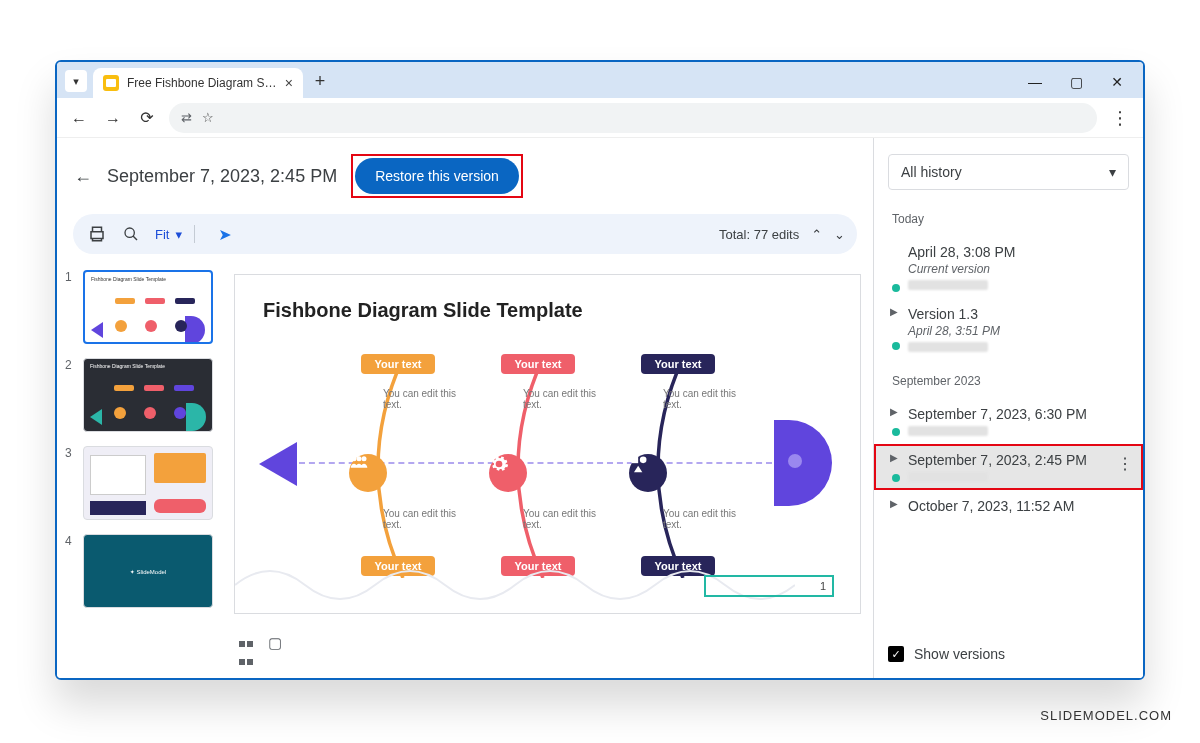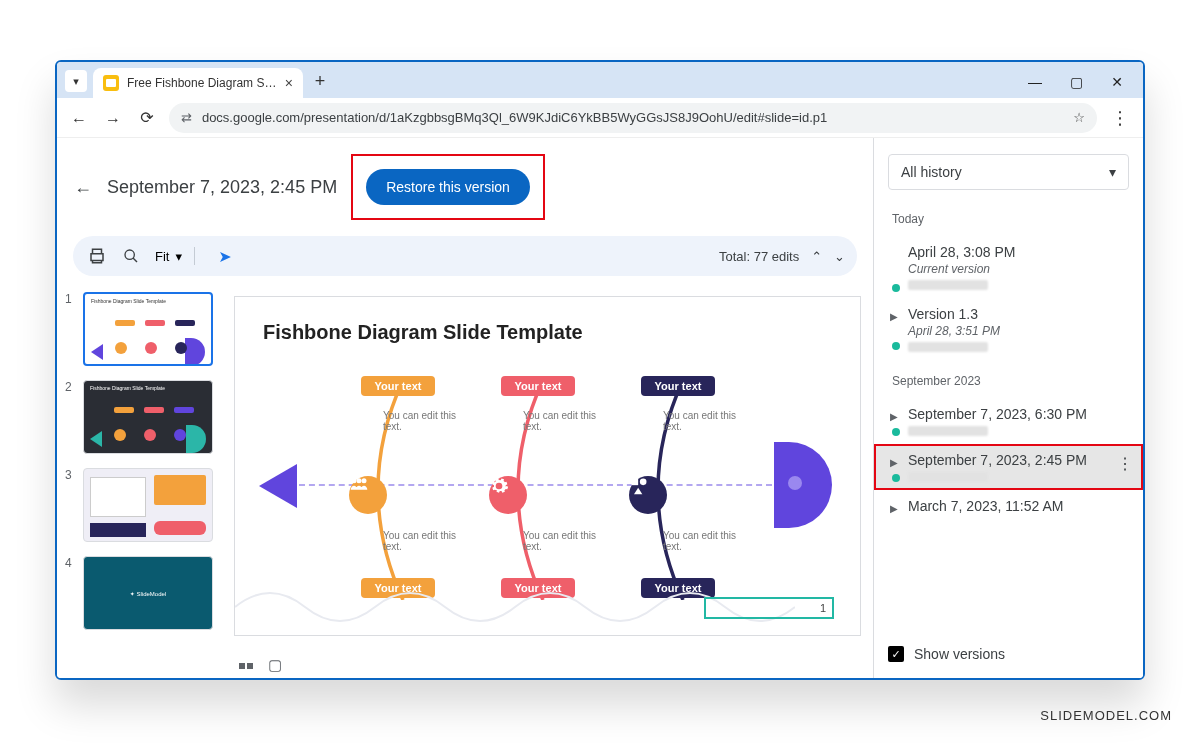--- a/index.html
+++ b/index.html
@@ -21,25 +21,25 @@
   .urlbar .icon { font-size: 13px; color:#5f6368; }
   .urltext { flex:1; white-space:nowrap; overflow:hidden; text-overflow:ellipsis; }
   .star { color:#444; }
   .kebab { font-size: 18px; color:#333; padding: 0 4px; }
 
   .app { display:flex; height: calc(100% - 76px); background:#fff; }
   .main { flex:1; display:flex; flex-direction:column; }
   .headerbar { display:flex; align-items:center; padding: 16px 16px 10px 16px; gap: 14px; }
   .back { width: 20px; height: 20px; display:flex; align-items:center; justify-content:center; font-size: 18px; color:#3c4043; }
   .date-title { font-size: 18px; font-weight: 500; color:#3c4043; }
-  .restore-wrap { border: 2px solid #e40613; padding: 13px; }
+  .restore-wrap { border: 2px solid #e40613; padding: 2px; }
   .restore-btn { background: #0a66c2; color:#fff; border:none; border-radius: 20px; padding: 10px 20px; font-size: 14px; font-weight: 500; cursor:pointer; }
   .toolbar { margin: 6px 16px 0 16px; height: 40px; background:#eef3fb; border-radius: 20px; display:flex; align-items:center; padding: 0 12px; gap: 10px; }
   .tool { width: 24px; height: 24px; display:flex; align-items:center; justify-content:center; color:#3c4043; font-size: 15px; }
-  .zoom { display:flex; align-items:center; gap: 6px; font-size: 13px; color:#000000; padding: 4px 2px;}
+  .zoom { display:flex; align-items:center; gap: 6px; font-size: 13px; color:#1d4ed8; padding: 4px 2px;}
   .zoom .sep { width:1px; height:18px; background:#c4cbd4; margin: 0 6px; }
   .pointer { color:#1a73e8; font-size: 16px; }
   .total-edits { margin-left:auto; font-size: 13px; color:#3c4043; display:flex; align-items:center; gap: 12px; }
   .content { flex:1; display:flex; overflow:hidden; }
   .filmstrip { width: 165px; padding: 16px 8px; overflow-y:auto; }
   .thumbwrap { display:flex; gap: 8px; margin-bottom: 14px; }
   .thumbnum { font-size: 12px; color:#5f6368; width: 10px; }
   .thumb { width: 130px; height: 74px; border: 1px solid #dadce0; border-radius: 4px; background:#fff; position:relative; overflow:hidden; }
   .thumb.selected { border: 2px solid #1a73e8; }
   .thumb.dark { background:#2a2d34; }
@@ -70,21 +70,21 @@
   .gridicon { width:16px; height:16px; display:inline-block; }
   .gridicon span { width:6px; height:6px; background:#5f6368; display:inline-block; margin:1px; }
   .wave { position:absolute; left:0; right:0; bottom:0; height: 56px; }
 
   .sidebar { width: 270px; border-left: 1px solid #dadce0; padding: 16px 14px; display:flex; flex-direction:column; overflow:hidden; background:#fff; }
   .sb-title { font-size: 20px; color:#202124; margin-bottom: 14px; }
   .sb-select { height: 36px; border: 1px solid #dadce0; border-radius: 4px; display:flex; align-items:center; justify-content:space-between; padding: 0 12px; font-size: 14px; color:#3c4043; margin-bottom: 16px; cursor:pointer; }
   .sb-grouplabel { font-size: 12px; color:#5f6368; margin: 6px 0 10px 4px; }
   .sb-list { flex:1; overflow-y:auto; margin: 0 -14px; }
   .vitem { padding: 8px 14px 8px 16px; position:relative; }
-  .vitem .row1 { display:flex; align-items:flex-end; gap: 8px; }
+  .vitem .row1 { display:flex; align-items:flex-start; gap: 8px; }
   .vitem .arrow { font-size: 10px; color:#5f6368; width: 10px; }
   .vitem .vname { font-size: 14px; color:#3c4043; }
   .vitem .sub { font-size: 12px; color:#5f6368; font-style:italic; margin-left: 18px; margin-top: 2px; }
   .vitem .blurred { margin-left: 18px; margin-top: 4px; width: 80px; height: 10px; background:#e2e2e2; border-radius: 2px; filter: blur(1px); }
   .vitem .dot { width: 8px; height: 8px; border-radius:50%; background:#1aba9c; position:absolute; left: 18px; }
   .vitem.noarrow .dot { top: 48px; }
   .vitem.witharrow .dot { top: 30px; }
   .vitem.witharrow2 .dot { top: 44px; }
   .vitem.selected { background:#e6e6e6; }
   .vitem.highlighted-red { outline: 2px solid #e40613; outline-offset: -2px; }
@@ -121,21 +121,20 @@
       <span>✕</span>
     </div>
   </div>
 
   <div class="addrrow">
     <div class="navbtn">←</div>
     <div class="navbtn">→</div>
     <div class="navbtn">⟳</div>
     <div class="urlbar">
       <span class="icon">⇄</span>
-      <span class="urltext">docs.google.com/presentation/d/1aKzgbbsgBMq3Ql_6W9KJdiC6YkBB5WyGGsJS8J9OohU/edit#slide=id.p1</span>
       <span class="star">☆</span>
     </div>
     <div class="kebab">⋮</div>
   </div>
 
   <div class="app">
     <div class="main">
 
       <div class="headerbar">
         <div class="back">←</div>
@@ -356,21 +355,21 @@
               <span class="vname">September 7, 2023, 2:45 PM</span>
             </div>
           <span class="dot"></span>
           <div class="blurred"></div>
           <span class="kebab2">⋮</span>
         </div>
 
         <div class="vitem">
           <div class="row1">
               <span class="arrow">▶</span>
-              <span class="vname">March 7, 2023, 11:52 AM</span>
+              <span class="vname">October 7, 2023, 11:52 AM</span>
             </div>
         </div>
       </div>
 
       <div class="sb-footer">
         <span class="chk">✓</span>
         <span>Show versions</span>
       </div>
     </div>
   </div>

